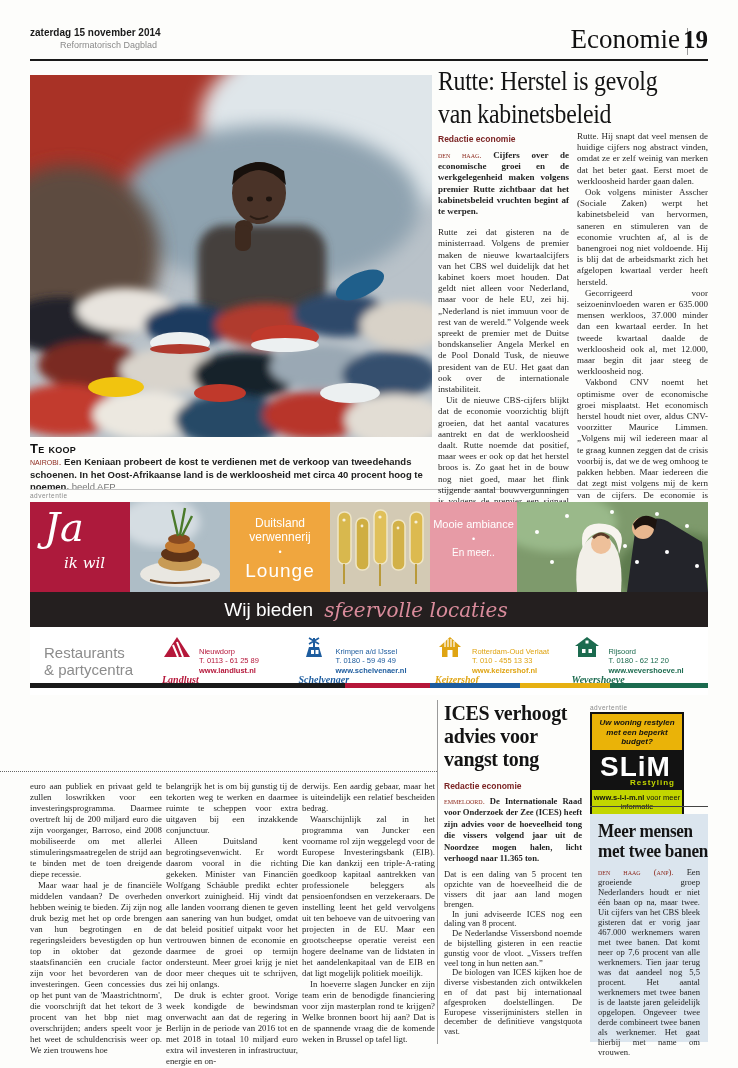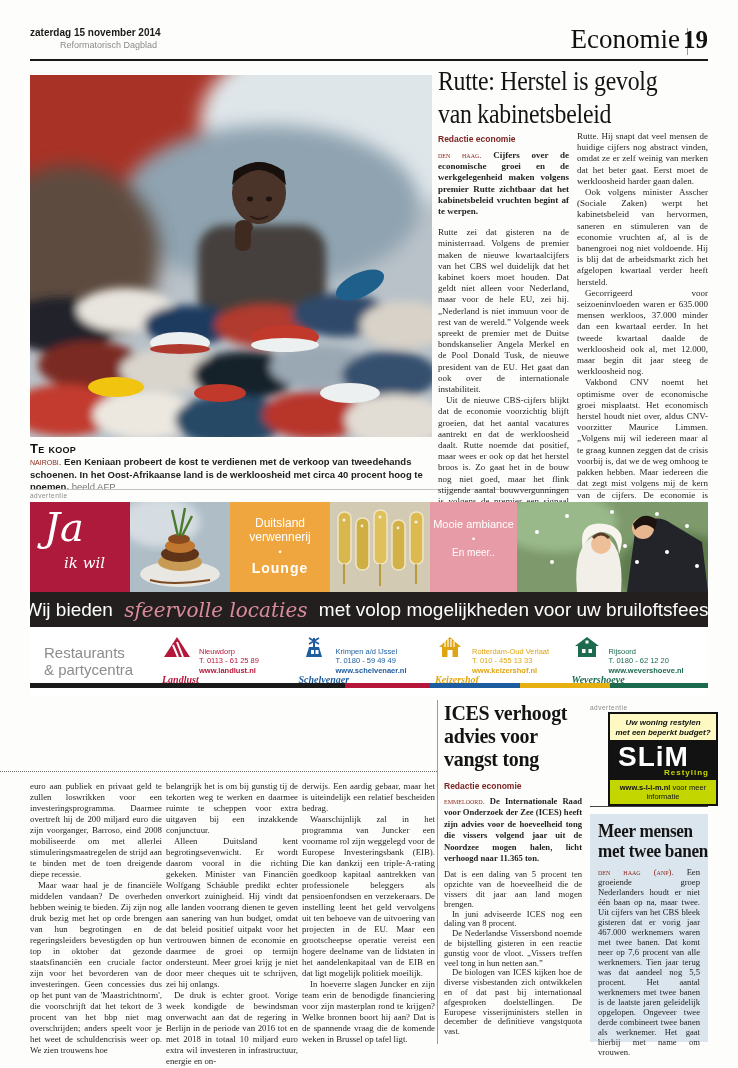--- a/index.html
+++ b/index.html
@@ -36,21 +36,21 @@
 
   
   .banner{left:30px;top:502px;width:678px;height:90px;display:flex;overflow:hidden;}
   .panel{height:90px;position:relative;flex:none;}
   .p-red{width:100px;background:#ad1a3c;color:#fff;}
   .script-big{font:italic 40px "DejaVu Serif",serif;position:absolute;left:14px;top:2px;}
   .script-sm{font:italic 15px "DejaVu Serif",serif;position:absolute;left:34px;top:52px;}
   .p-orange{width:100px;background:#f0a63e;color:#fff;text-align:center;font-family:"Liberation Sans",sans-serif;}
   .p-orange .l1{margin-top:14px;font-size:12px;line-height:14px;}
   .p-orange .dot,.p-pink .dot{font-size:9px;margin:3px 0;}
-  .p-orange .l2{font-size:14px;font-weight:700;letter-spacing:1px;}
+  .p-orange .l2{font-size:19px;font-weight:400;letter-spacing:1px;}
   .p-pink{width:87px;background:#e79ba6;color:#fff;text-align:center;font-family:"Liberation Sans",sans-serif;}
   .p-pink .l1{margin-top:16px;font-size:11px;line-height:13px;}
   .p-pink .l2{font-size:10px;}
   .p-img{width:100px;}
   .p-wed{width:191px;}
   .tagline{left:30px;top:592px;width:678px;height:35px;background:#241f1f;color:#fff;display:flex;align-items:center;justify-content:center;
      font:300 19px "Liberation Sans",sans-serif;white-space:pre;}
   .tag-script{font:italic 20px "DejaVu Serif",serif;color:#d98b9b;margin:0 6px;}
   .logostrip{left:30px;top:627px;width:678px;height:68px;background:#fff;display:flex;align-items:center;}
   .cat{width:118px;padding-left:14px;font:15px "Liberation Sans",sans-serif;color:#8c8c8c;line-height:17px;}
@@ -65,21 +65,21 @@
 
   
   .vrule{left:437px;top:700px;width:1px;height:344px;background:#9a9a9a;}
   .dotline{left:0;top:771px;width:437px;border-top:1px dotted #666;height:0;}
   .bcol{top:781px;width:132px;font-size:8.8px;line-height:11px;}
   .ices-head .headline-line{font-size:21px;line-height:23px;transform:scaleX(.95);font-weight:bold;}
   .ices-body{font-size:8.6px;line-height:9.8px;}
   .ices-body p.gap{margin-bottom:6px;}
 
   
-  .slim{left:590px;top:712px;width:110px;border:2px solid #111;background:#fef9c3;box-sizing:border-box;margin-left:18px;}
+  .slim{left:590px;top:712px;width:94px;border:2px solid #111;background:#eab308;box-sizing:border-box;}
   .slim-q{padding:4px 2px 3px;text-align:center;font:italic bold 8px "Liberation Sans",sans-serif;line-height:9.5px;color:#111;}
   .slim-black{background:#121212;height:40px;position:relative;}
   .slim-logo{position:absolute;left:8px;top:1px;font:bold 28px "Liberation Sans",sans-serif;color:#fff;letter-spacing:1px;}
   .slim-sub{position:absolute;right:7px;bottom:3px;font:bold 8px "Liberation Sans",sans-serif;color:#c3d600;letter-spacing:1px;}
   .slim-strip{background:#c3d600;font:7.5px "Liberation Sans",sans-serif;color:#111;text-align:center;padding:3px 0;}
   .slim-strip b{font-weight:bold;}
   .sep2{left:590px;top:806px;width:118px;height:1px;background:#444;}
 
   
   .bluebox{left:590px;top:814px;width:118px;height:228px;background:#dbe5ee;box-sizing:border-box;padding:7px 8px;}
@@ -252,21 +252,21 @@
             <circle cx="120" cy="60" r="2"></circle>
             <circle cx="35" cy="60" r="2"></circle>
             <circle cx="140" cy="12" r="2"></circle>
             <circle cx="180" cy="64" r="2"></circle>
             <circle cx="108" cy="44" r="2"></circle>
           </g>
       </svg>
     </div>
   </div>
 
-  <div class="abs tagline"><span>Wij bieden </span><span class="tag-script">sfeervolle locaties</span><span> met volop mogelijkheden voor uw bruiloftsfeest</span></div>
+  <div class="abs tagline"><span>Wij bieden </span><span class="tag-script">sfeervolle locaties</span></div>
 
   <div class="abs logostrip">
     <div class="cat">
       <div>Restaurants</div>
       <div>&amp; partycentra</div>
     </div>
     <div class="venue v-red">
       <div class="vicon">
         <svg width="26" height="20" viewBox="0 0 26 20">
             <path d="M13 0 L26 20 L0 20 Z" fill="#b5173a"></path>

